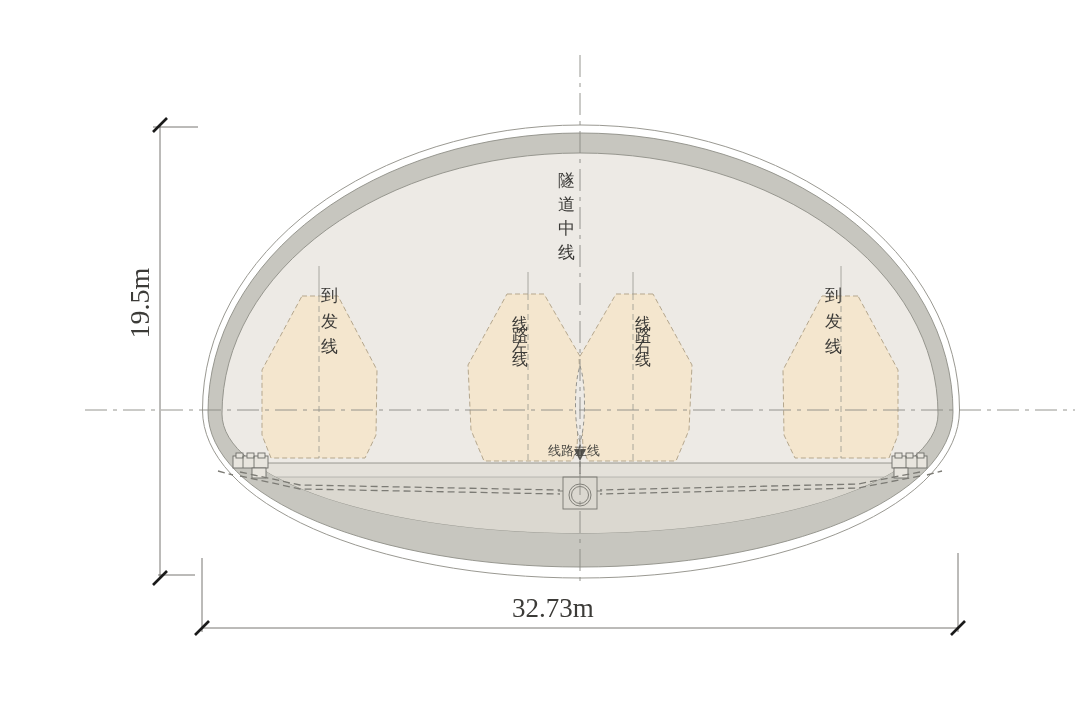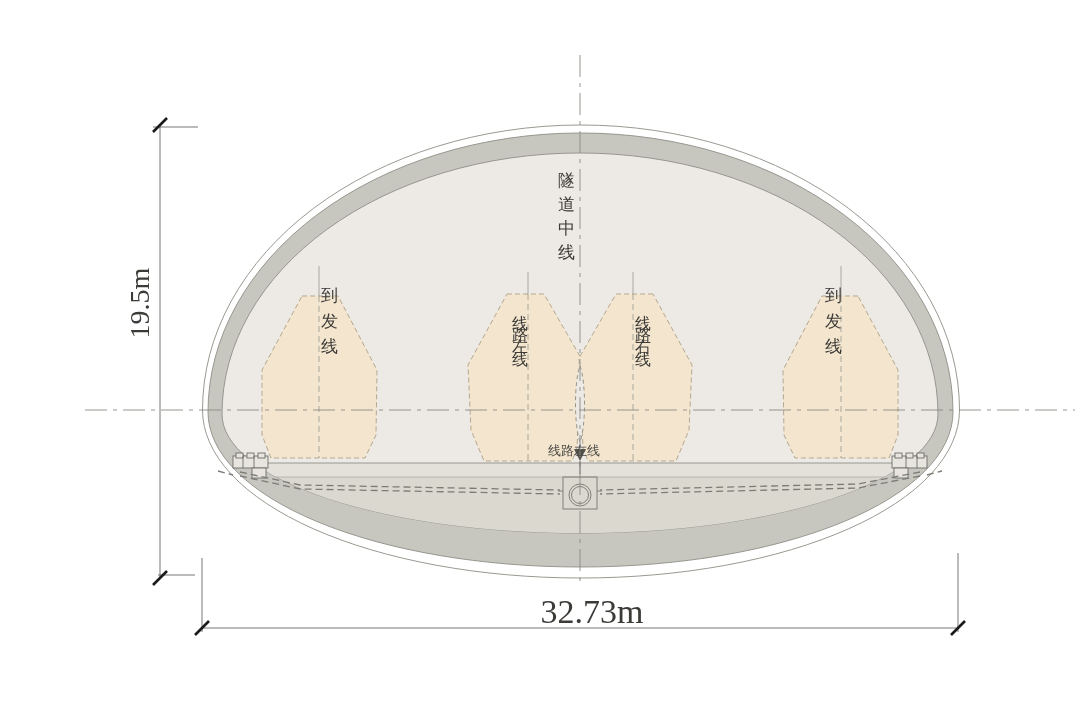--- a/index.html
+++ b/index.html
@@ -27,21 +27,21 @@
   .lbl-df-right     {left:825px;top:274px;font-size:17px;letter-spacing:25px;}
   .hlabel{
     position:absolute;color:#3c3b38;z-index:5;white-space:nowrap;line-height:1;
   }
   .lbl-rail-top{left:548px;top:444px;font-size:13px;letter-spacing:0px;color:#4a4944;}
   .lbl-dim-height{
     left:60px;top:289px;width:160px;text-align:center;
     font-size:28px;transform:rotate(-90deg);transform-origin:center;
   }
   .lbl-dim-width{
-    left:512px;top:595px;width:160px;text-align:center;font-size:34px;
+    left:512px;top:595px;width:160px;font-size:27px;
   }
 </style>
 </head>
 <body>
 
 <div id="stage">
 
   <svg id="drawing" width="1085" height="711" viewBox="0 0 1085 711">
 
     <defs>

